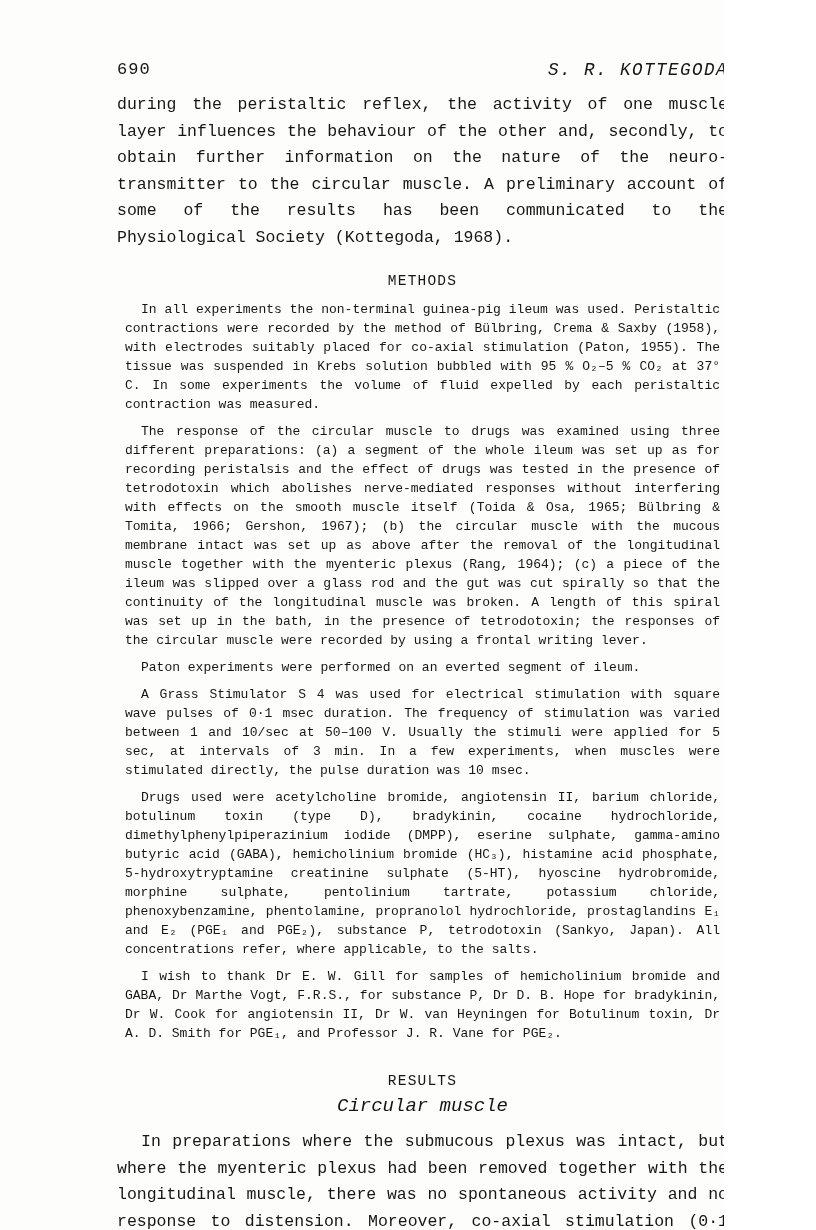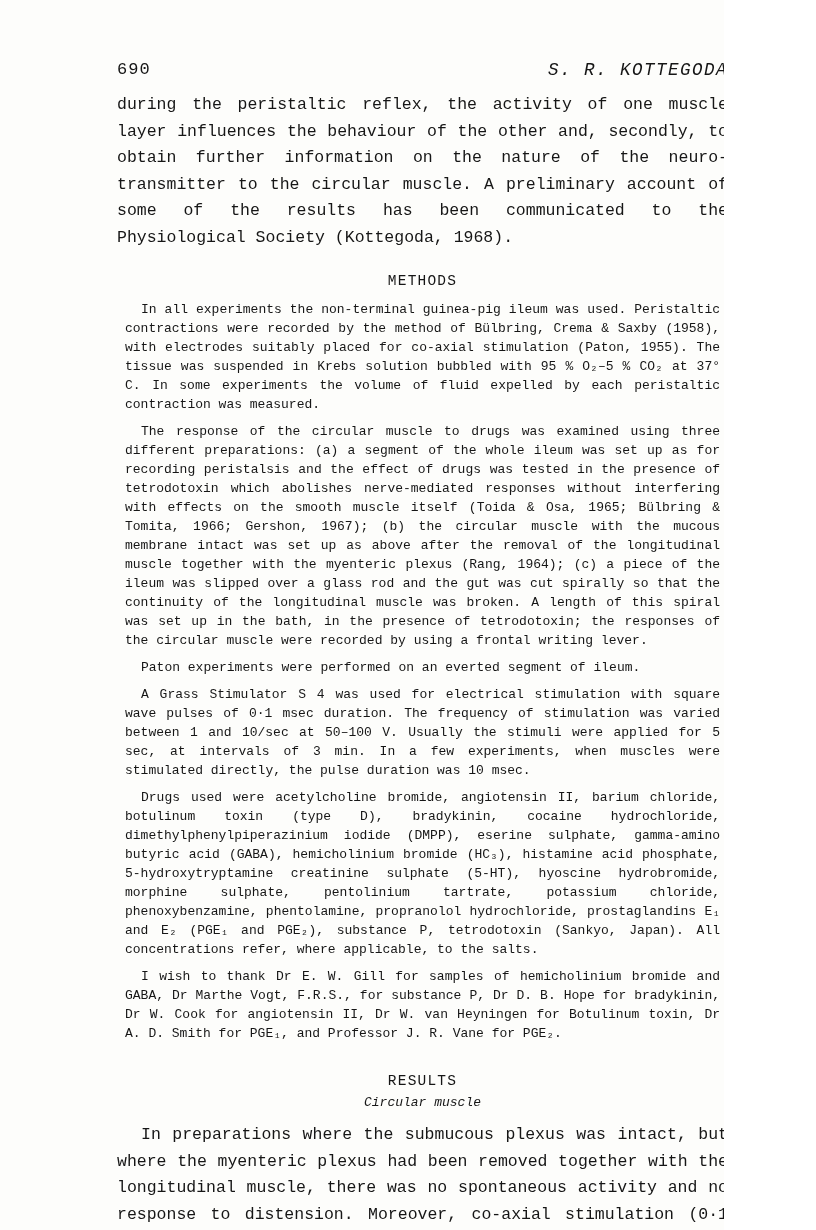--- a/index.html
+++ b/index.html
@@ -63,21 +63,21 @@
   }
   p.small-par {
     font-size: 13px;
     line-height: 19px;
     text-align: justify;
     text-indent: 16px;
     margin: 8px;
   }
   .subheading {
     font-style: italic;
-    font-size: 13px;
+    font-size: 19px;
     text-align: center;
     margin: 2px 0 12px 0;
   }
   .italic { font-style: italic; }
 </style>
 </head>
 <body>
 
 <div class="page">
   <div class="content">

